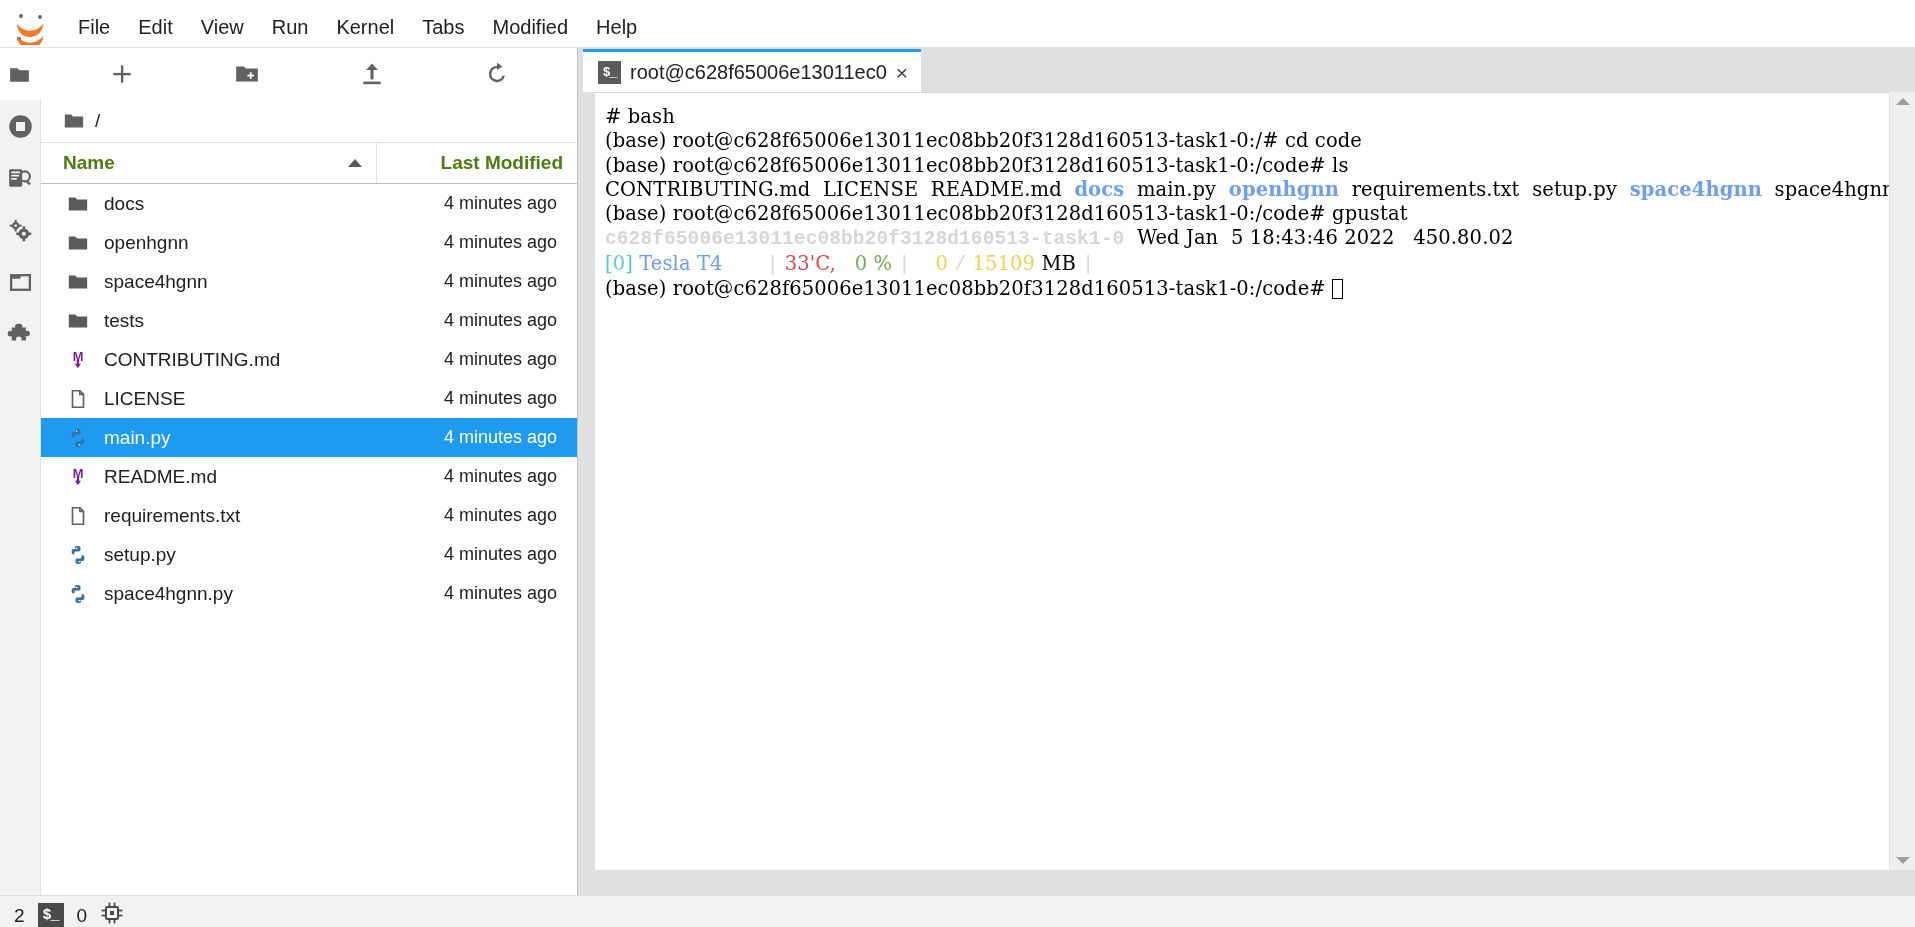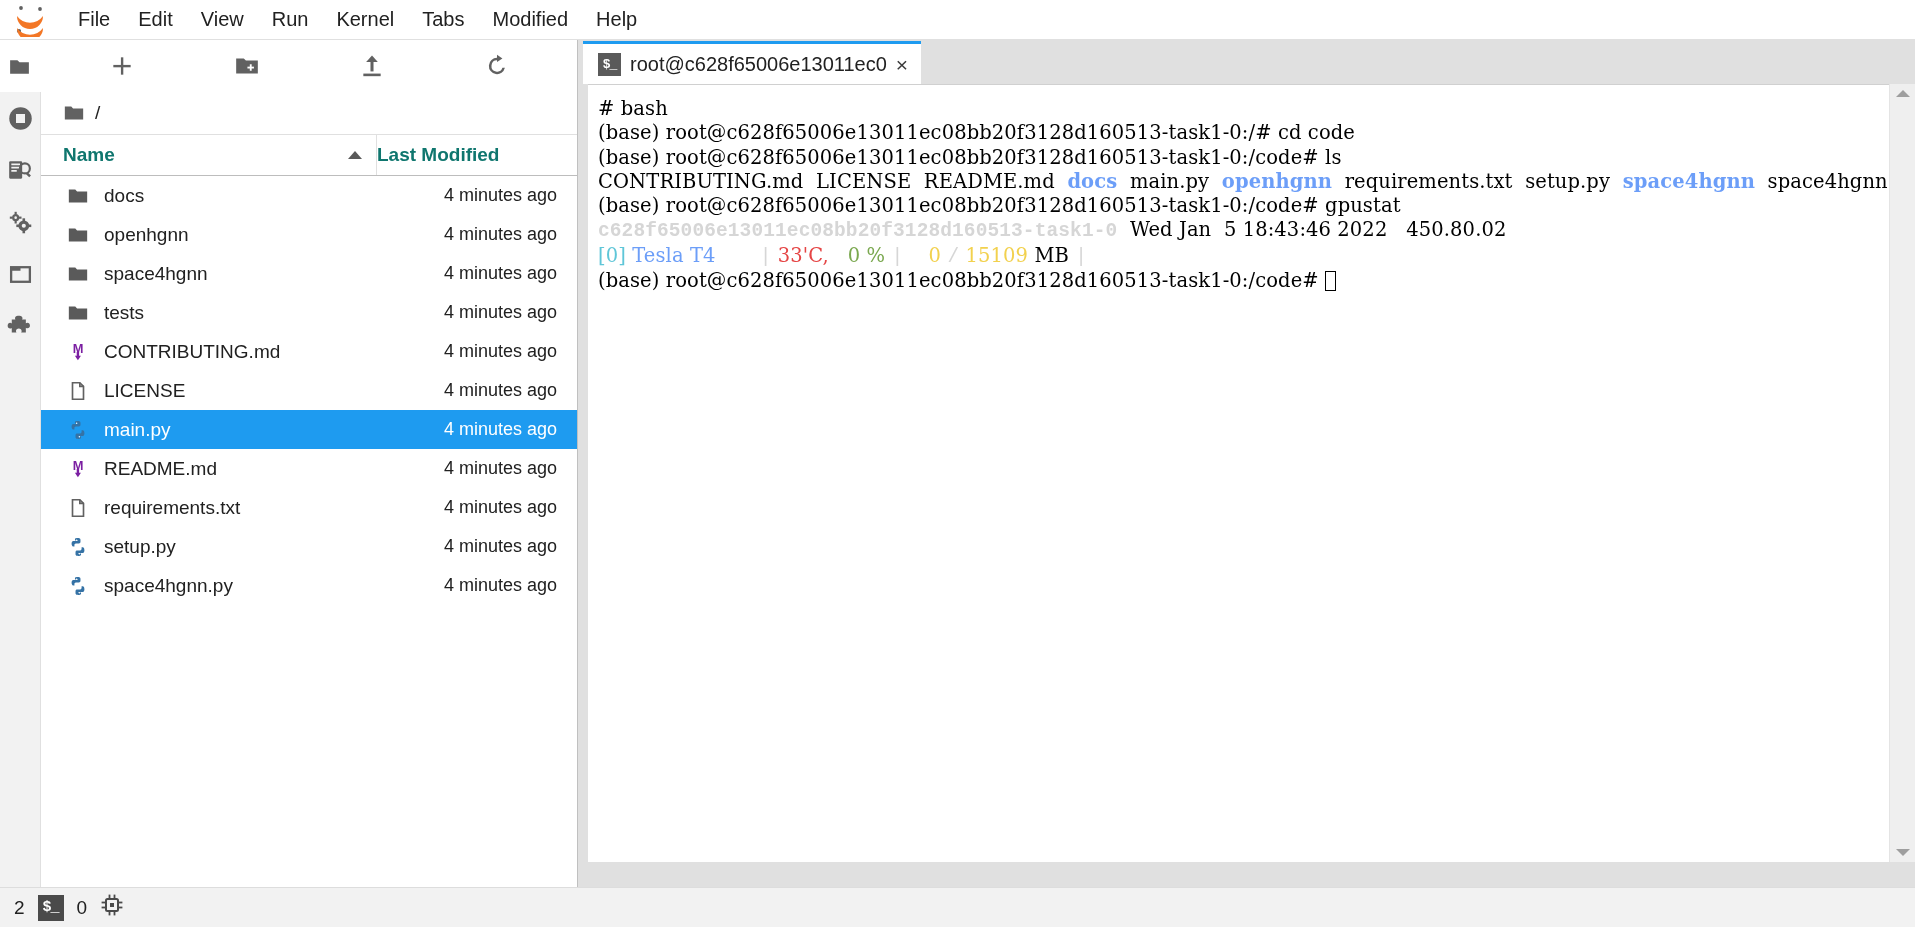--- a/index.html
+++ b/index.html
@@ -7,20 +7,21 @@
     width: 1915px; height: 927px;
     font-family: "Liberation Sans", sans-serif;
     background: #fff; overflow: hidden;
   }
 
   
   .menubar {
     height: 40px; display: flex; align-items: center;
     background: #fff; border-bottom: 1px solid #e0e0e0;
     padding-left: 10px;
+    margin-top: 8px;
   }
   .jp-logo { width: 40px; height: 34px; position: relative; flex: 0 0 auto; margin-right: 14px; }
   .menu-item {
     font-size: 20px; color: #212121; padding: 3px 14px;
     cursor: default; white-space: nowrap;
   }
 
   
   .shell { display: flex; height: 847px; width: 1915px; }
 
@@ -52,28 +53,28 @@
     height: 40px; cursor: pointer;
   }
   .fb-tool svg { fill: #616161; }
   .fb-breadcrumb {
     height: 42px; display: flex; align-items: center; gap: 10px;
     padding: 0 22px; font-size: 19px; color: #212121;
   }
   .fb-header {
     display: flex; height: 42px; align-items: center;
     border-top: 1px solid #e0e0e0; border-bottom: 1px solid #bdbdbd;
-    font-size: 19px; font-weight: bold; color: #0f766e;
+    font-size: 19px; font-weight: bold; color: #4d7c0f;
   }
   .fb-h-name {
     flex: 1; display: flex; align-items: center; justify-content: space-between;
     padding: 0 14px 0 22px; height: 100%;
     border-right: 1px solid #e0e0e0;
   }
-  .fb-h-mod { width: 200px; text-align: left; padding-right: 14px; }
+  .fb-h-mod { width: 200px; text-align: right; padding-right: 14px; }
   .sort-caret {
     width: 0; height: 0; border-left: 7px solid transparent;
     border-right: 7px solid transparent; border-bottom: 8px solid #5a5a5a;
   }
   .fb-list { flex: 1; overflow: hidden; }
   .fb-row {
     display: flex; align-items: center; height: 39px;
     font-size: 19px; color: #212121; cursor: pointer;
   }
   .fb-row.selected { background: #1e9bf0; color: #fff; }
@@ -99,21 +100,21 @@
   .tab .tab-title { white-space: nowrap; overflow: hidden; }
   .term-icon {
     width: 23px; height: 23px; background: #5a5a5a; color: #fff;
     font-family: "Liberation Mono", monospace; font-size: 13px; font-weight: bold;
     display: flex; align-items: center; justify-content: center;
     flex: 0 0 23px; letter-spacing: -1px;
   }
   .tab-close { font-size: 21px; color: #3a3a3a; line-height: 1; cursor: pointer; }
 
   .termwrap {
-    flex: 1; background: #e0e0e0; padding: 0 0 25px 10px;
+    flex: 1; background: #e0e0e0; padding: 0 0 25px 17px;
     display: flex; min-height: 0;
   }
   .terminal {
     flex: 1; background: #fff; position: relative; overflow: hidden;
     border-top: 1px solid #d0d0d0;
     padding: 12px 0 0 10px; min-width: 0;
   }
   .termline {
     font-family: "DejaVu Serif", "Liberation Serif", serif;
     font-size: 19.5px; line-height: 24.3px; white-space: pre;

